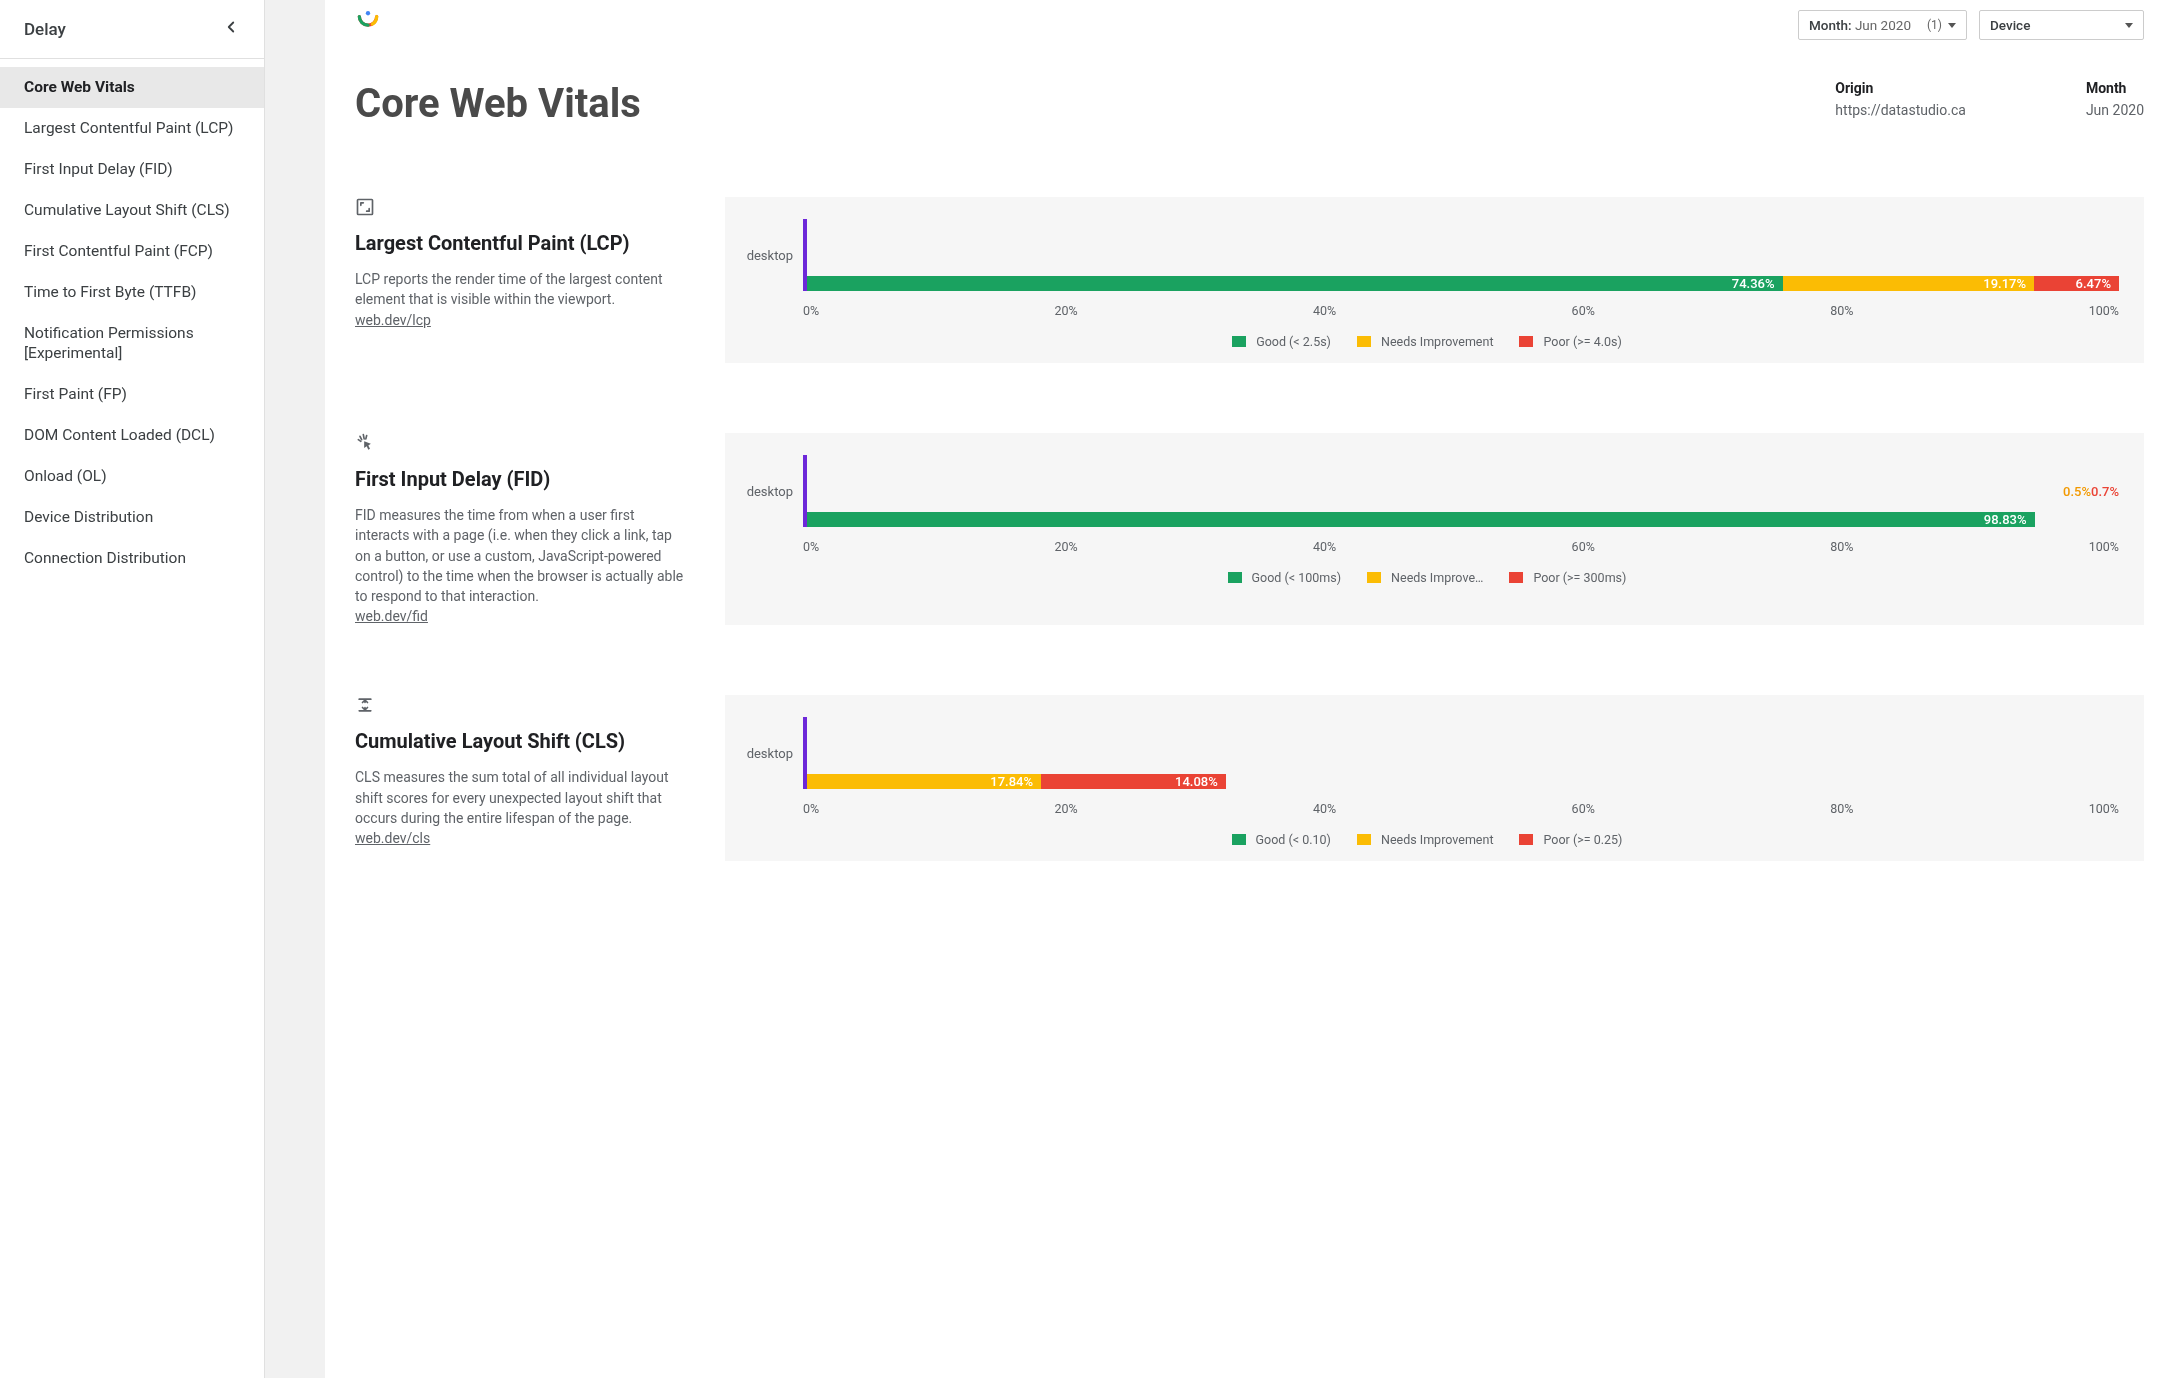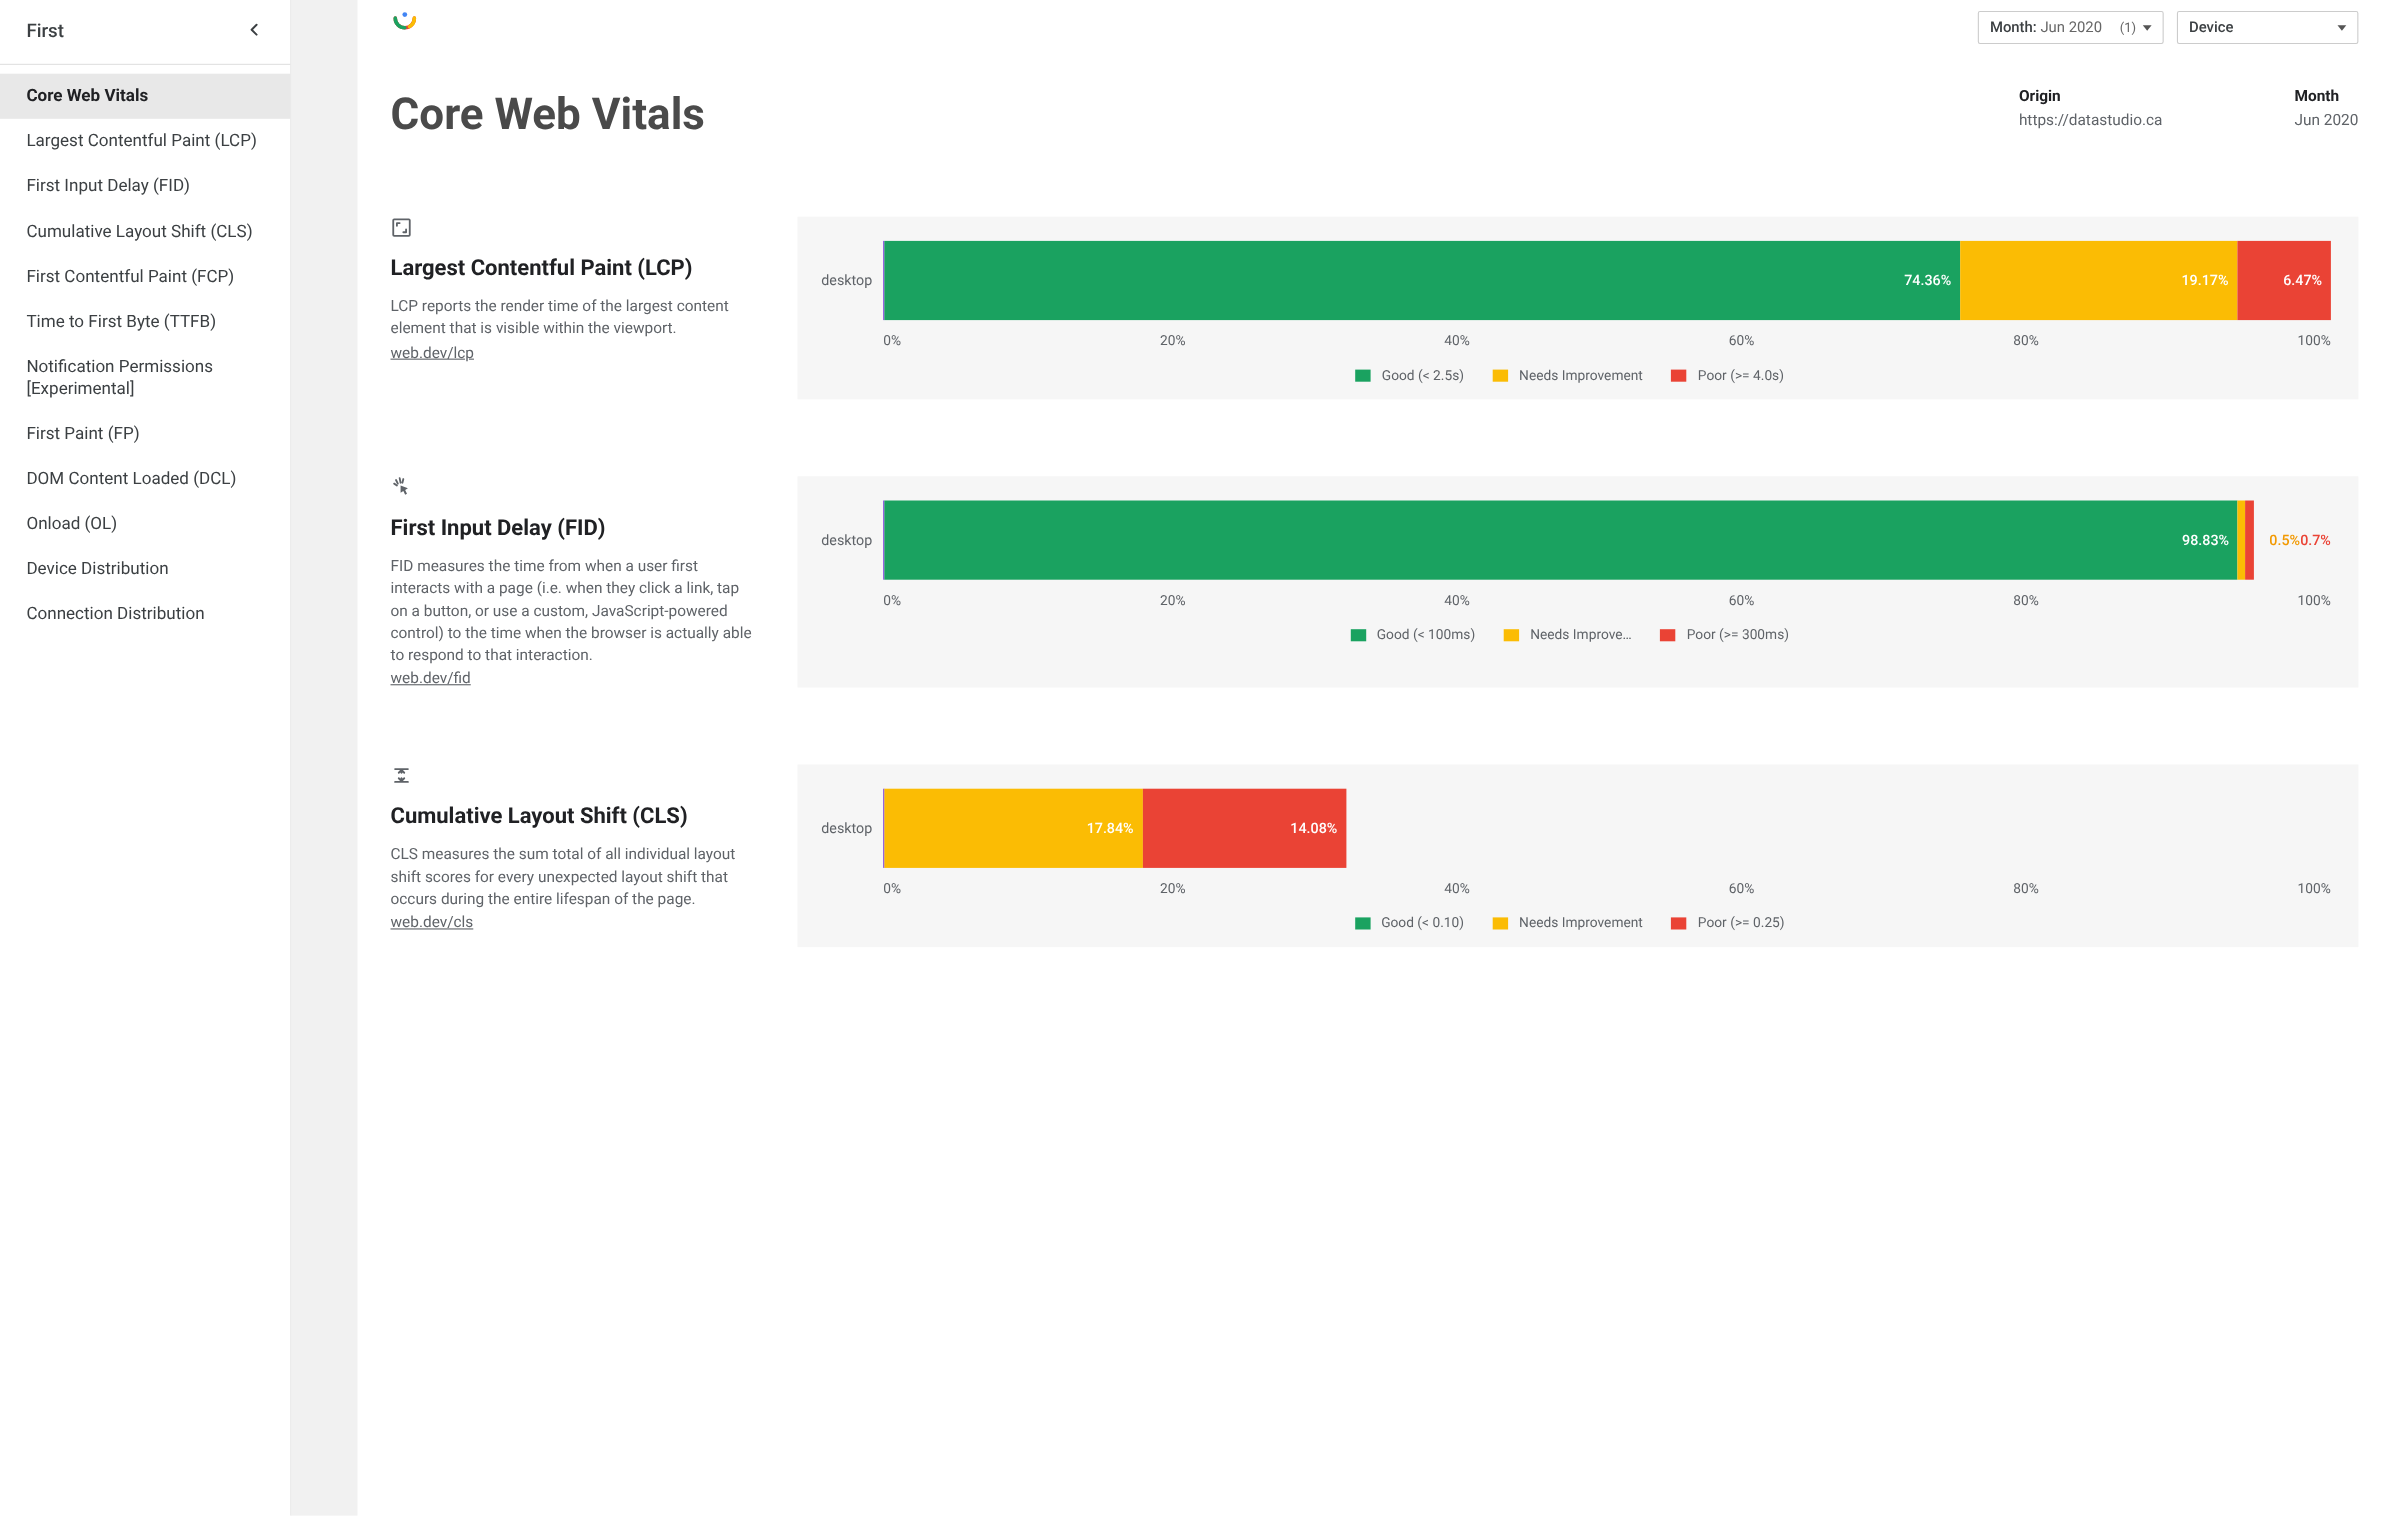--- a/index.html
+++ b/index.html
@@ -29,21 +29,21 @@
   .meta-wrap { display: flex; gap: 120px; }
   .metric-block { display: flex; gap: 40px; margin-top: 70px; }
   .metric-text { width: 330px; }
   .metric-text .icon-wrap { margin-bottom: 10px; }
   .metric-text h2 { font-size: 20px; font-weight: 700; color: #202124; margin-bottom: 14px; }
   .metric-text p { font-size: 14px; color: #5f6368; line-height: 1.45; }
   .metric-text a { color: #5f6368; text-decoration: underline; font-size: 14px; }
   .chart-card { flex: 1; background: #f6f6f6; padding: 22px 25px 14px 10px; }
   .bar-row { display: flex; align-items: center; gap: 10px; }
   .bar-ylabel { width: 58px; text-align: right; font-size: 13px; color: #5f6368; }
-  .bar-track { flex: 1; display: flex; height: 72px; border-left: 1px solid #6d28d9; position: relative; }
+  .bar-track { flex: 1; display: flex; height: 72px; border-left: 4px solid #6d28d9; position: relative; align-items: flex-end; }
   .seg { display: flex; align-items: center; justify-content: flex-end; padding-right: 8px; font-size: 13px; font-weight: 500; color: #fff; }
   .seg.good { background: #1aa260; }
   .seg.ni { background: #fbbc04; }
   .seg.poor { background: #ea4335; }
   .overflow-labels { display: flex; align-items: center; gap: 0; font-size: 13px; font-weight: 500; margin-left: 4px; }
   .overflow-labels .ni-l { color: #f29900; }
   .overflow-labels .poor-l { color: #ea4335; }
   .axis-row { display: flex; align-items: center; margin-top: 12px; }
   .axis-pad { width: 68px; }
   .axis-ticks { flex: 1; display: flex; justify-content: space-between; font-size: 12.5px; color: #5f6368; }
@@ -52,21 +52,21 @@
   .swatch { width: 14px; height: 11px; }
   .swatch.good { background: #1aa260; }
   .swatch.ni { background: #fbbc04; }
   .swatch.poor { background: #ea4335; }
 </style>
 </head>
 <body>
 
 <aside class="sidebar">
   <div class="sidebar-header">
-    <span class="title">First</span>
+    <span class="title">Delay</span>
     <span>
       <svg class="chev" viewBox="0 0 24 24">
           <path d="M15 6l-6 6 6 6" stroke="#3c4043" stroke-width="2.4" fill="none" stroke-linecap="round" stroke-linejoin="round"></path>
         </svg>
     </span>
   </div>
   <nav class="sidebar-list" id="sidebar-list">
       <div class="sidebar-item active">Core Web Vitals</div>
       <div class="sidebar-item">Largest Contentful Paint (LCP)</div>
       <div class="sidebar-item">First Input Delay (FID)</div>

